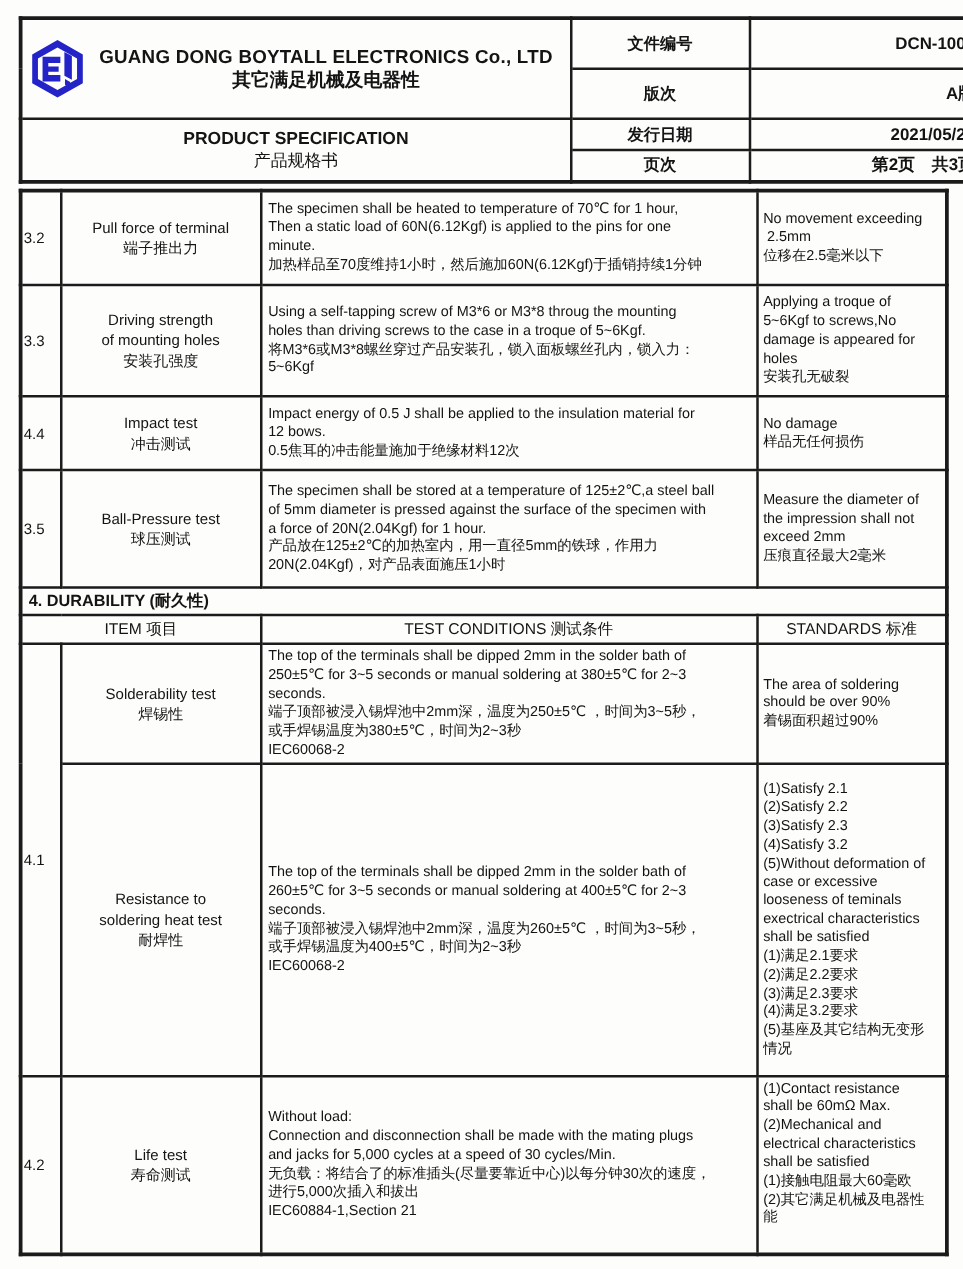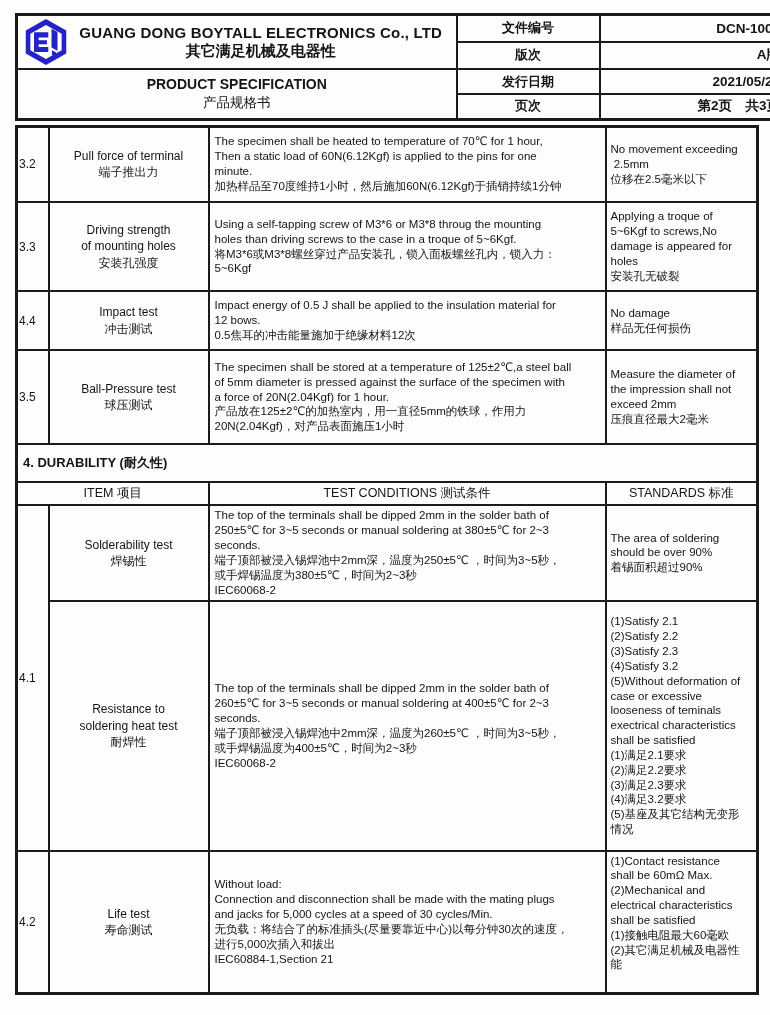--- a/index.html
+++ b/index.html
@@ -7,21 +7,21 @@
     font-family:"Liberation Sans","DejaVu Sans",sans-serif; color:#141414; }
   .sheet { position:absolute; left:15px; top:13px; width:741px; }
 
   table { border-collapse:collapse; table-layout:fixed; width:741px; }
   td { border:2px solid #1b1b1b; vertical-align:middle; }
   .hdr-table { border:3px solid #1b1b1b; }
   .main-table { border:3px solid #1b1b1b; margin-top:4px; }
 
   
   .hdr-table tr { height:25px; }
-  .company-cell { width:440px; padding:2px 4px; }
+  .company-cell { width:440px; padding:15px 4px; }
   .company-flex { display:flex; align-items:center; }
   .logo-box { width:48px; flex:0 0 48px; display:flex; justify-content:center; }
   .company-names { flex:1; text-align:center; }
   .company-en { font-size:15px; font-weight:bold; letter-spacing:0.2px; }
   .company-cn { font-size:15px; font-weight:bold; margin-top:1px; }
   .title-cell { text-align:center; }
   .title-en { font-size:14px; font-weight:bold; }
   .title-cn { font-size:13.5px; font-weight:normal; margin-top:2px; }
   .hdr-label { width:143px; text-align:center; font-size:13px; font-weight:bold; }
   .hdr-value { width:182px; text-align:right; font-size:13.5px; font-weight:bold; white-space:pre; }
@@ -29,21 +29,21 @@
   
   .num  { text-align:left; font-size:12px; padding:1px; }
   .item { text-align:center; font-size:12px; line-height:1.35; white-space:pre-line; padding:2px; }
   .cond { font-size:11.5px; line-height:1.3; white-space:pre-line; padding:2px 5px; }
   .std  { font-size:11.5px; line-height:1.29; white-space:pre-line; padding:2px 4px; }
   .vtop { vertical-align:top; }
   .sec-title { font-size:13px; font-weight:bold; padding-left:5px; }
   .col-head { text-align:center; font-size:12.5px; padding:2px; }
 
   .r32 { height:76px; } .r33 { height:89px; } .r34 { height:59px; } .r35 { height:94px; }
-  .rsec { height:38px; } .rhead { height:21px; }
+  .rsec { height:22px; } .rhead { height:21px; }
   .rsold { height:92px; } .rres { height:250px; } .r42 { height:143px; }
 </style>
 </head>
 <body>
 
 <div class="sheet">
 
   <table class="hdr-table">
     <tbody>
         <tr>

